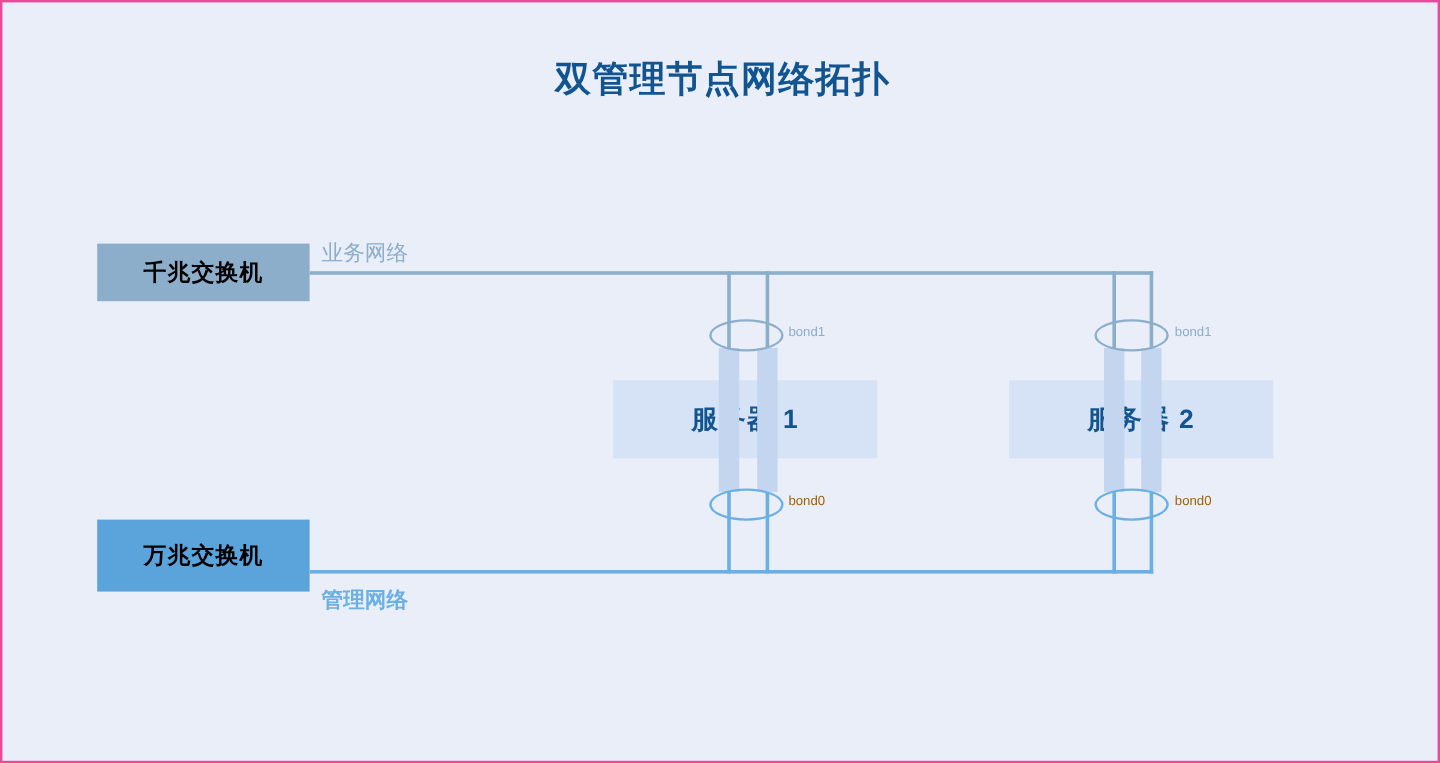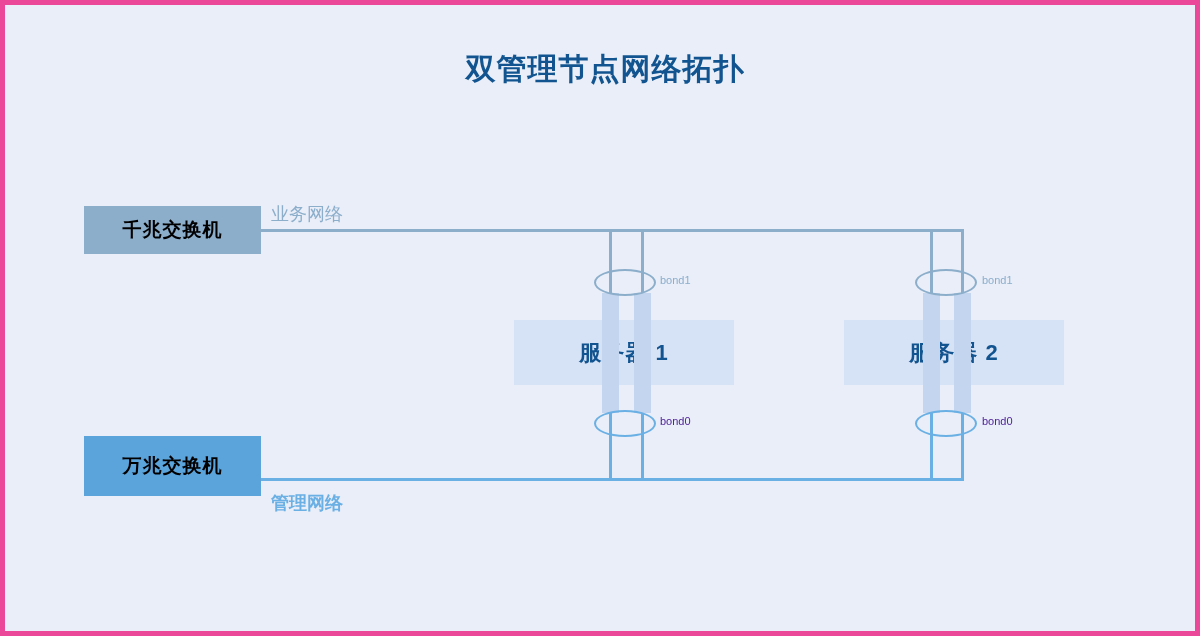--- a/index.html
+++ b/index.html
@@ -5,21 +5,21 @@
   html, body {
     margin: 0;
     padding: 0;
     background: #ffffff;
   }
   #canvas {
     position: relative;
     width: 1200px;
     height: 636px;
     background: #e9eef8;
-    border: 5px solid #ec4899;
+    border: 2px solid #ec4899;
     box-sizing: border-box;
     overflow: hidden;
     font-family: "Liberation Sans", "DejaVu Sans", sans-serif;
   }
 
   
   #title {
     position: absolute;
     left: 0;
     top: 44px;
@@ -146,21 +146,21 @@
   .bond-ellipse.management { border: 2px solid #6bb0e4; }
 
   
   .bond-label {
     position: absolute;
     font-size: 11px;
     white-space: nowrap;
     z-index: 6;
   }
   .bond-label.business { color: #8caecb; }
-  .bond-label.management { color: #4c1d95; }
+  .bond-label.management { color: #a16207; }
 </style>
 </head>
 <body>
 
 <div id="canvas">
 
   <div id="title">双管理节点网络拓扑</div>
 
   <div class="trunk" id="trunk-business"></div>
   <div class="trunk" id="trunk-management"></div>

